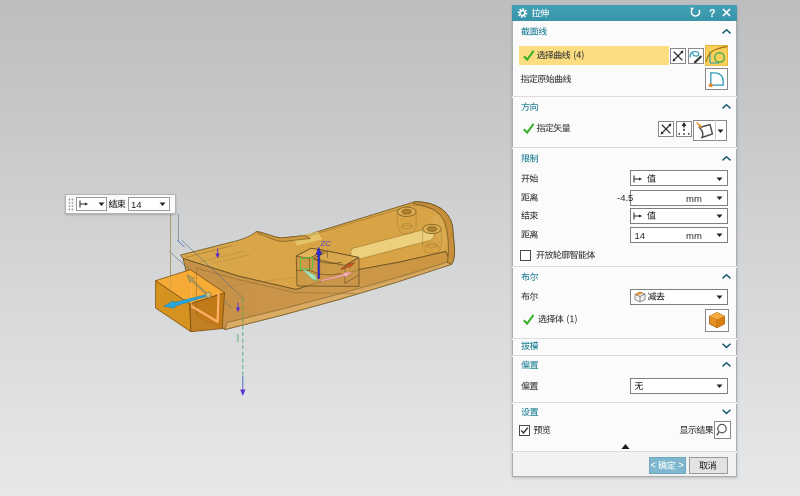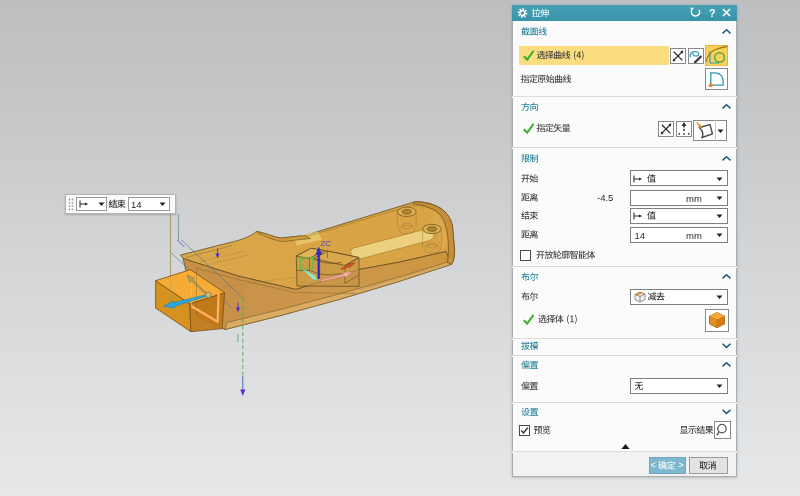--- a/index.html
+++ b/index.html
@@ -257,21 +257,21 @@
       <rect x="0.5" y="0.5" width="10" height="10" fill="#fff" stroke="#4a4a4a"></rect>
     </svg>
     <svg style="position:absolute;left:519px;top:424.5px" width="11" height="11" viewBox="0 0 11 11">
       <rect x="0.5" y="0.5" width="10" height="10" fill="#fff" stroke="#4a4a4a"></rect>
       <path d="M2.2 5.4L4.5 8L8.8 2.6" fill="none" stroke="#2b2b2b" stroke-width="1.4"></path>
     </svg>
     <svg style="position:absolute;left:620.5px;top:443.5px" width="9" height="5.5" viewBox="0 0 9 5.5">
       <path d="M4.5 0L9 5.5H0z" fill="#1a1a1a"></path>
     </svg>
 <div style="position:absolute;left:709px;top:8px;font-size:10.5px;color:#fff;font-weight:bold;line-height:1">?</div>
-    <div style="position:absolute;left:597px;top:193px;font-size:9.5px;color:#2a2a2a;font-weight:normal;line-height:1">-4.5</div>
+    <div style="position:absolute;left:617px;top:193px;font-size:9.5px;color:#2a2a2a;font-weight:normal;line-height:1">-4.5</div>
     <div style="position:absolute;left:634.5px;top:230.5px;font-size:9.5px;color:#2a2a2a;font-weight:normal;line-height:1">14</div>
     <div style="position:absolute;left:686px;top:193.5px;font-size:9.5px;color:#2a2a2a;font-weight:normal;line-height:1">mm</div>
     <div style="position:absolute;left:686px;top:230.5px;font-size:9.5px;color:#2a2a2a;font-weight:normal;line-height:1">mm</div>
     <div style="position:absolute;left:650.5px;top:461px;font-size:9px;color:#fff;font-weight:normal;line-height:1">&lt;</div>
     <div style="position:absolute;left:678.5px;top:461px;font-size:9px;color:#fff;font-weight:normal;line-height:1">&gt;</div>
 
 <svg style="position:absolute;left:0;top:0;z-index:30;pointer-events:none" width="800" height="496" viewBox="0 0 800 496">
       <defs>
         <path id="g0" d="M64 181Q62 190 57 205Q52 220 46 236Q41 252 35 263Q54 267 72 284Q91 301 115 328Q129 341 154 372Q179 402 210 444Q242 486 273 535Q305 584 332 635L408 587Q346 487 272 393Q197 298 121 227V225Q121 225 113 220Q104 216 93 209Q81 202 72 195Q64 187 64 181ZM64 181 60 251 102 280 400 328Q399 311 400 289Q402 267 404 254Q300 235 237 223Q173 211 139 203Q105 196 89 191Q73 186 64 181ZM56 425Q54 434 49 450Q44 465 38 482Q32 498 27 509Q41 513 55 529Q70 544 85 568Q94 580 110 607Q126 634 145 671Q165 709 184 751Q204 794 218 837L305 802Q279 742 247 683Q216 624 181 570Q147 516 112 473V471Q112 471 104 466Q96 462 84 454Q73 447 65 440Q56 432 56 425ZM56 425 55 488 96 514 307 532Q304 516 301 495Q299 475 299 461Q228 453 183 448Q138 442 113 438Q88 434 76 431Q63 428 56 425ZM33 57Q80 65 141 77Q201 88 268 101Q336 114 403 128L410 49Q315 27 219 7Q123 -13 48 -30ZM409 711H946V629H409ZM434 484H927V402H434ZM506 39H860V-38H506ZM635 843H723V442H635ZM460 306H904V-77H818V229H543V-81H460Z"></path>
         <path id="g1" d="M75 739H928V660H75ZM454 841H542V-82H454ZM447 306 518 275Q482 223 434 175Q385 126 330 84Q274 42 215 7Q155 -27 97 -51Q90 -40 80 -27Q70 -14 59 -1Q48 12 38 20Q96 40 155 71Q214 101 268 139Q323 177 368 219Q414 262 447 306ZM556 304Q599 245 666 190Q732 135 811 91Q889 48 968 22Q958 13 946 0Q935 -13 924 -27Q914 -41 907 -52Q828 -21 749 29Q671 80 602 142Q534 204 486 273ZM225 481V337H775V481ZM143 557H862V261H143Z"></path>

